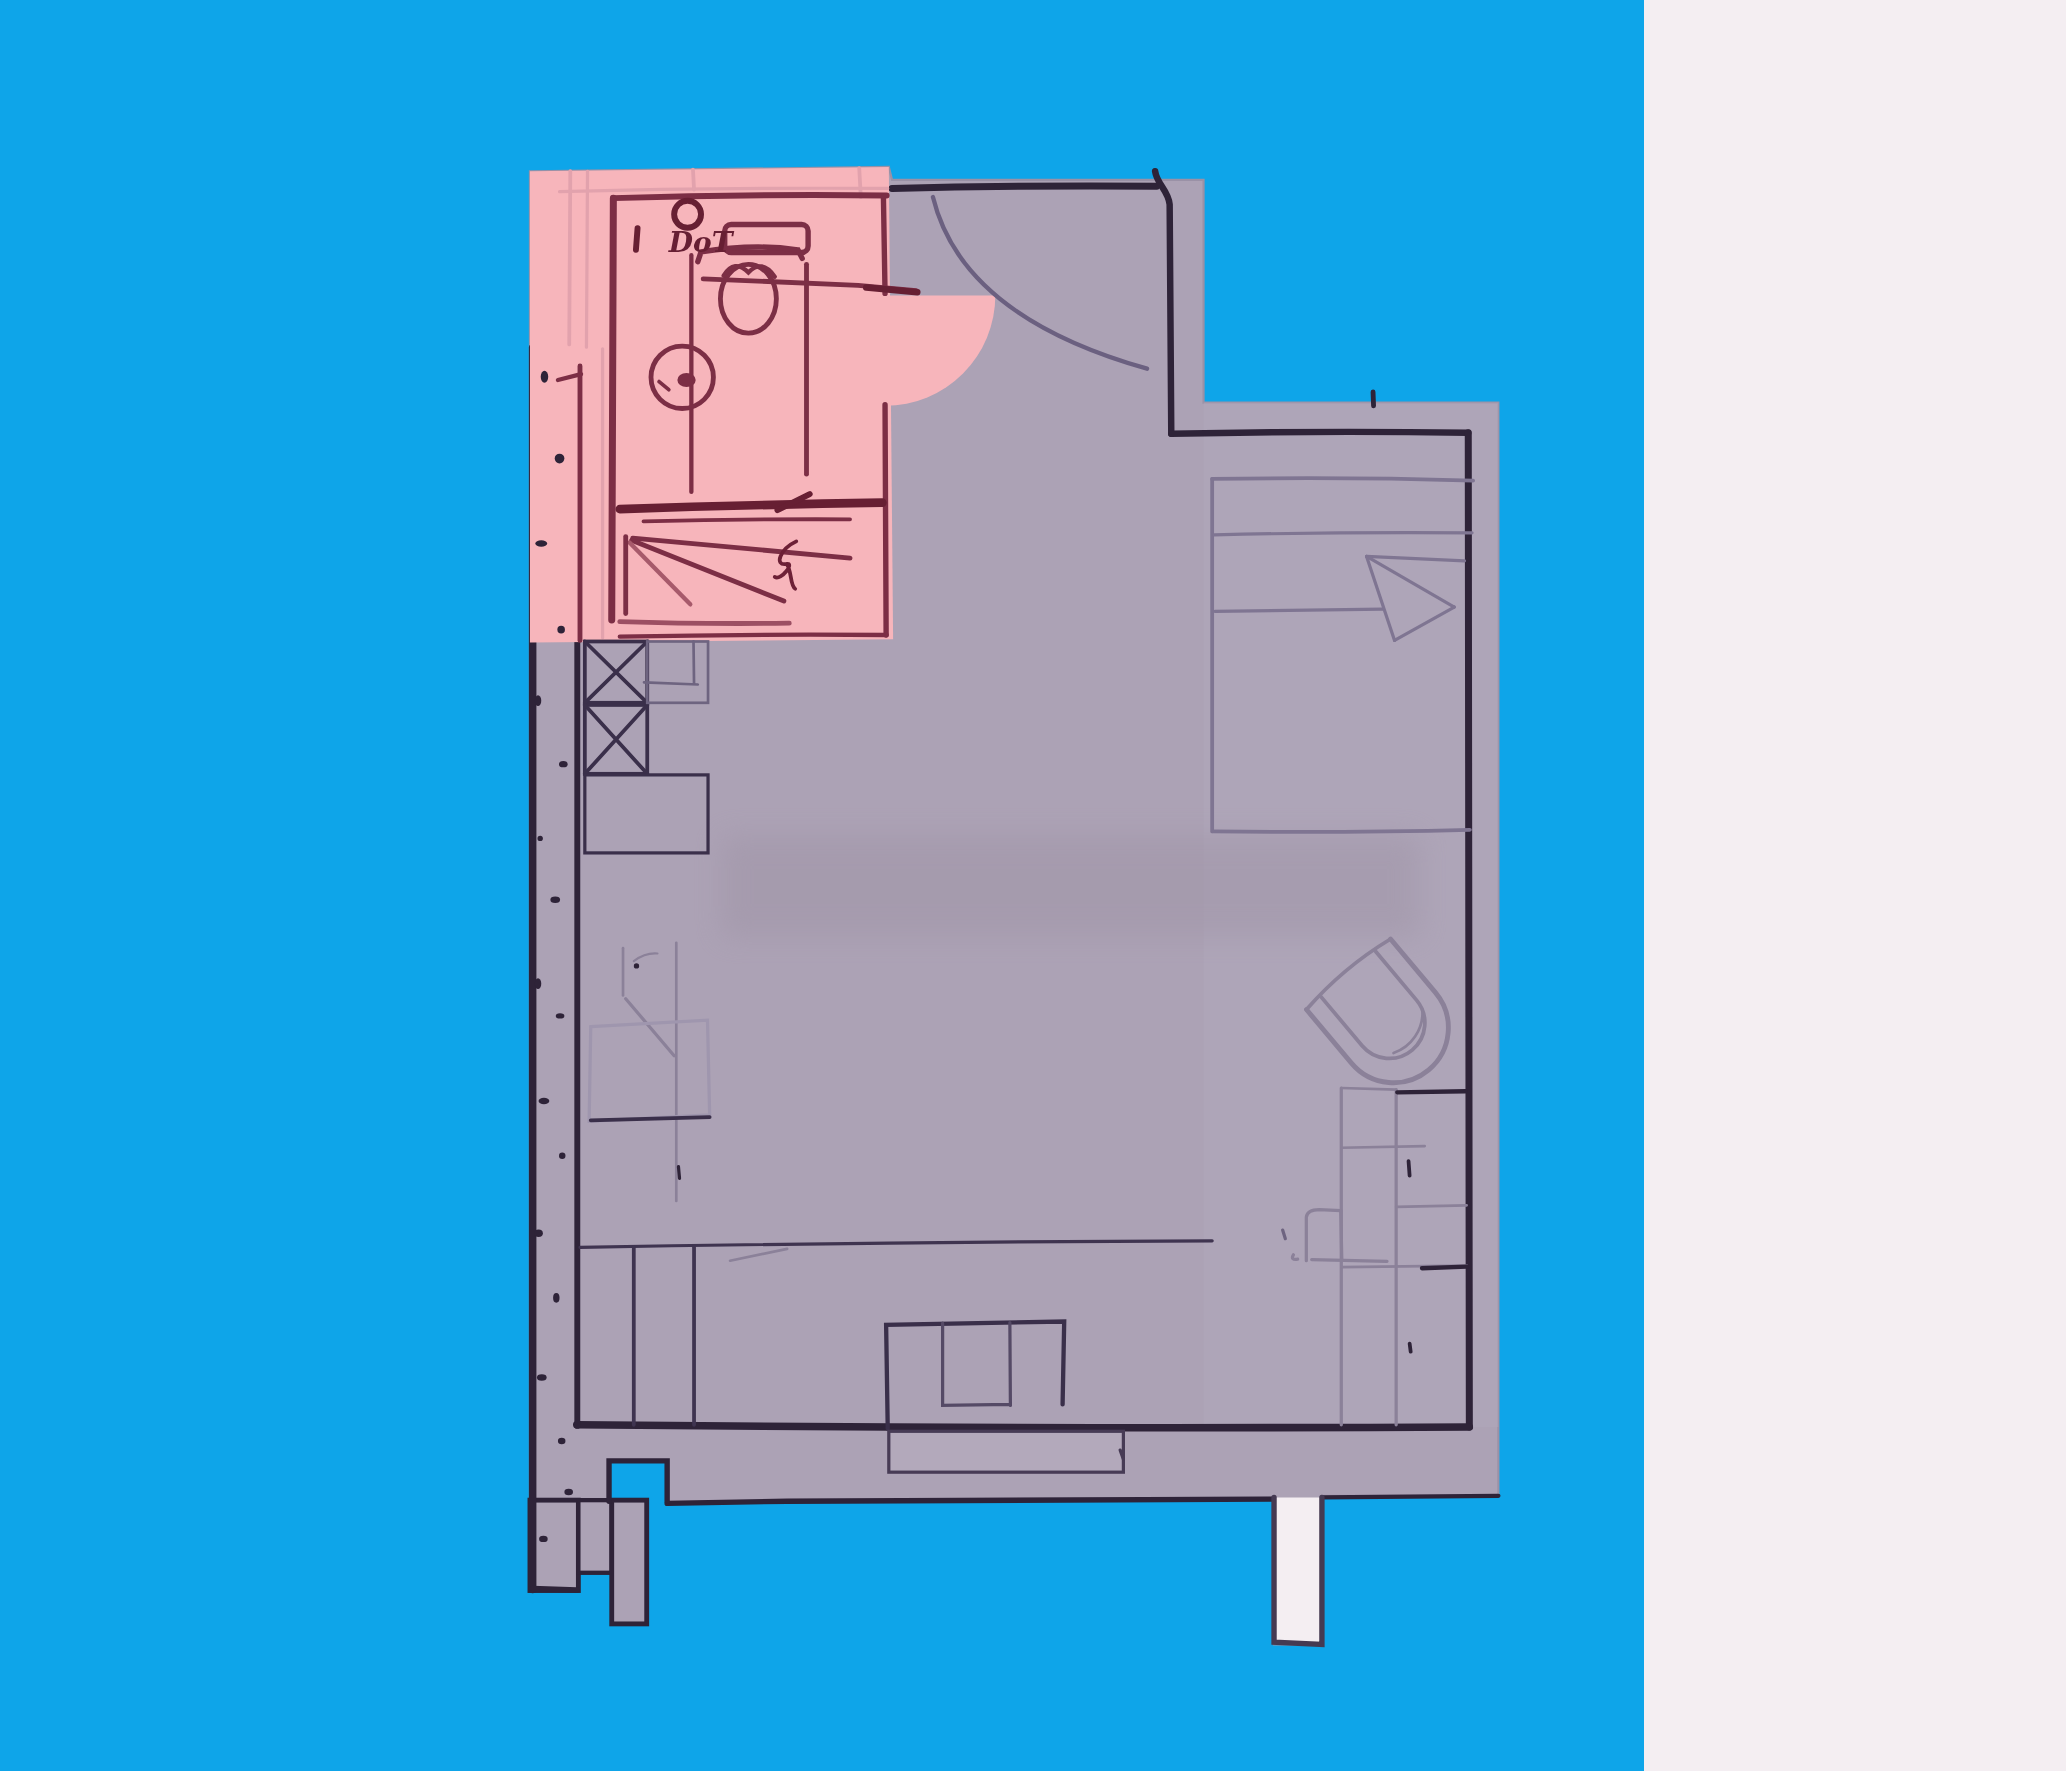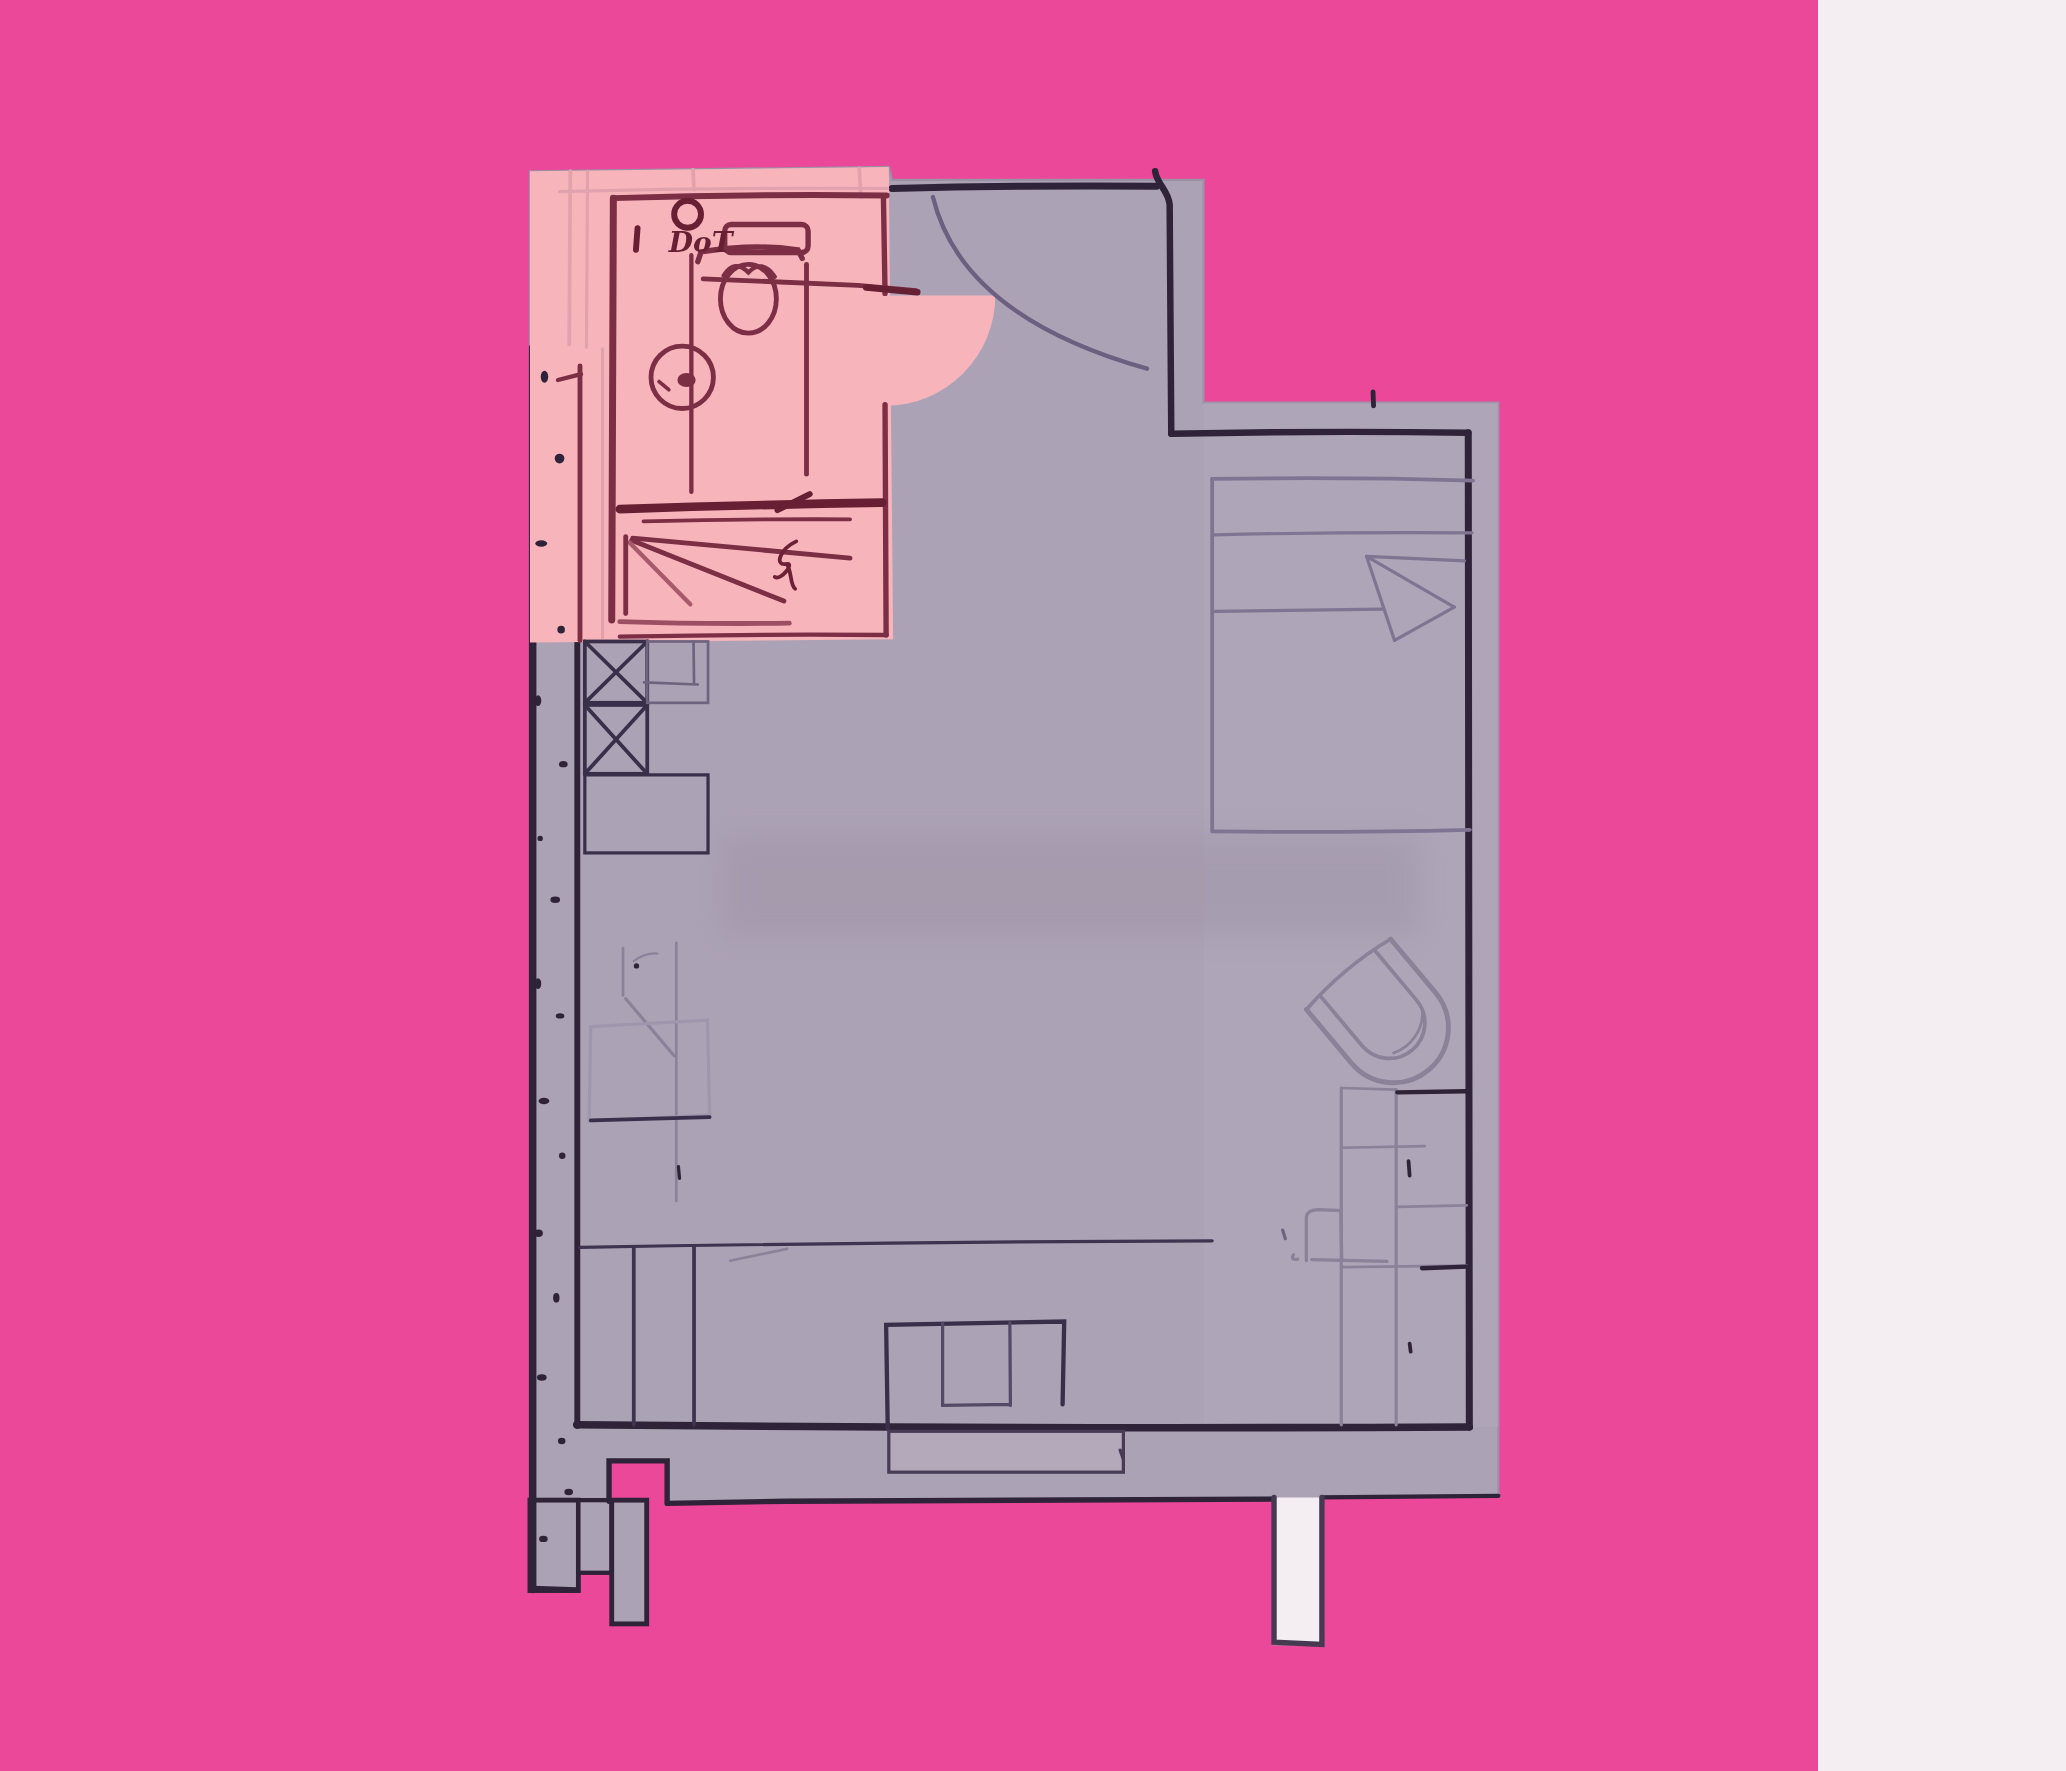--- a/index.html
+++ b/index.html
@@ -1,16 +1,16 @@
 <!DOCTYPE html>
 <html style="font-size:8.6px"><head>
 <meta charset="utf-8">
 <style>
   html,body{margin:0;padding:0;background:#f4eef2;overflow:hidden;}
-  .stage{position:relative;width:1818px;height:1772px;background:#ec4899;font-family:"DejaVu Serif",serif;}
+  .stage{position:relative;width:1644px;height:1772px;background:#0ea5e9;font-family:"DejaVu Serif",serif;}
   svg{display:block;}
   text.scribble{font-family:"DejaVu Serif",serif;font-style:italic;font-weight:bold;fill:#671f33;}
 </style>
 </head>
 <body>
 
 <div class="stage">
 <svg width="2066" height="1772" viewBox="0 0 3840 3293">
   <defs>
     <filter id="smudge-blur" x="-20%" y="-60%" width="140%" height="220%">

